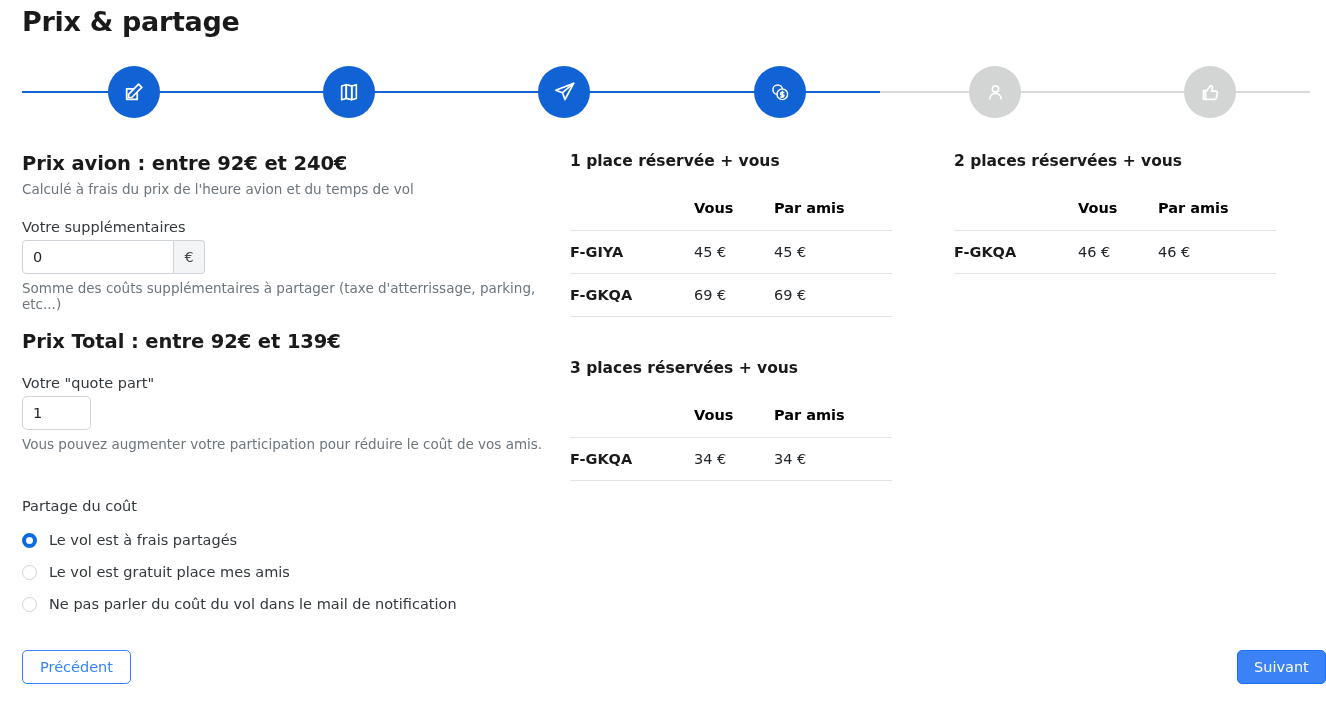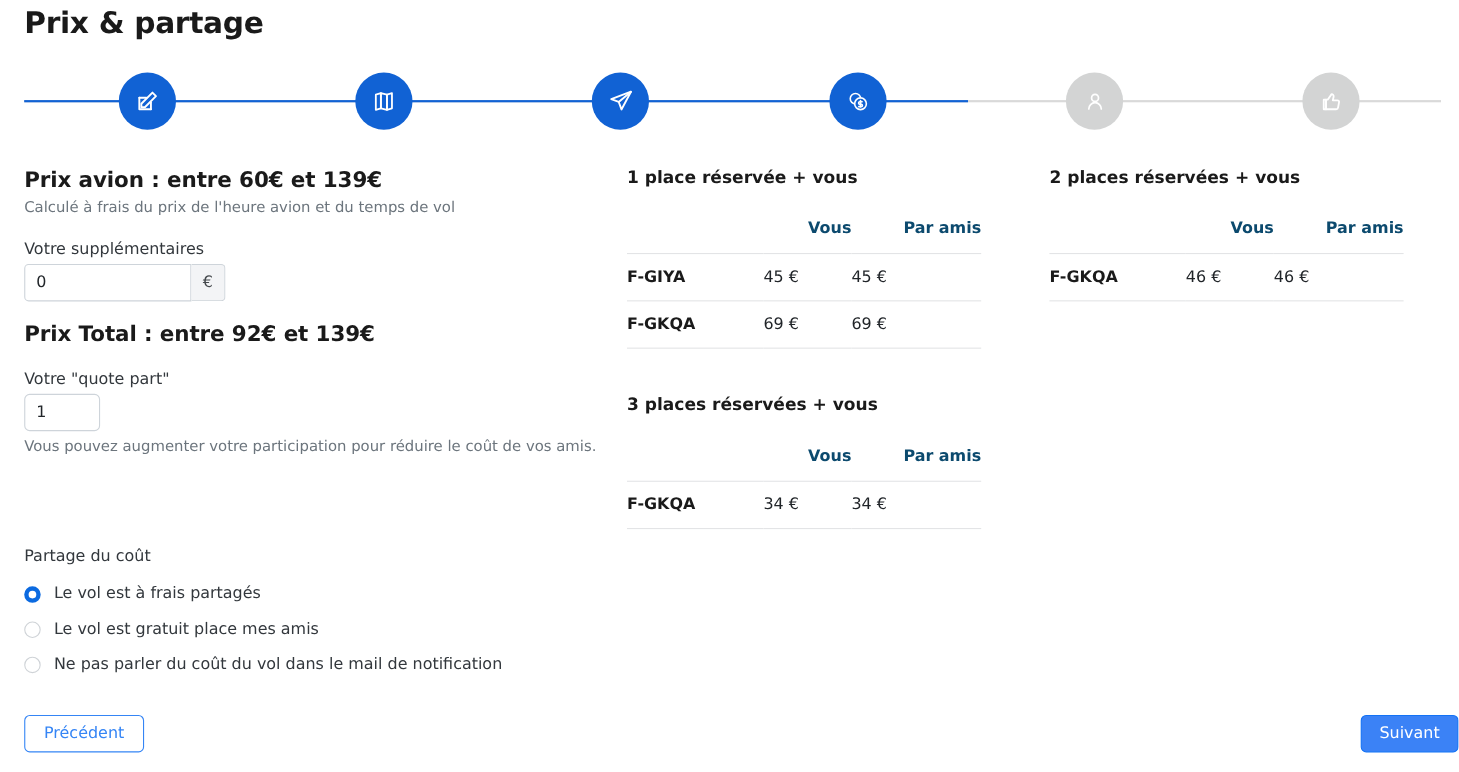--- a/index.html
+++ b/index.html
@@ -158,23 +158,23 @@
     font-weight: bold;
     color: #1a1a1a;
   }
   table.price-table {
     border-collapse: collapse;
     width: 322px;
     margin-top: 30px;
     font-size: 14.5px;
   }
   table.price-table th {
-    text-align: right;
+    text-align: left;
     font-weight: bold;
-    color: #0c4a6e;
+    color: #000000;
     padding: 0 0 14px 0;
     font-size: 14.5px;
     margin-left: 35px;
   }
   table.price-table td {
     padding: 13px 0;
     border-top: 1px solid #e3e4e6;
     color: #212529;
   }
   table.price-table tr:last-child td { border-bottom: 1px solid #e3e4e6; }
@@ -276,28 +276,29 @@
       <span>
         <svg width="22" height="22" viewBox="0 0 24 24" fill="none" stroke="#ffffff" stroke-width="1.8" stroke-linecap="round" stroke-linejoin="round">
           <path d="M7 10.5V20h10.1a1.9 1.9 0 0 0 1.9-1.6l1-5.4a1.6 1.6 0 0 0-1.6-1.9h-4.6l.8-3.5a2.1 2.1 0 0 0-2-2.6l-3.9 5.5z"></path>
           <path d="M7 10.5H4.8V20H7z"></path>
         </svg>
       </span>
     </div>
   </div>
 
   <div class="col-left">
-    <h2 class="section-title">Prix avion : entre 60€ et 139€</h2>
+    <h2 class="section-title">Prix avion : entre 92€ et 240€</h2>
     <p class="help-text">Calculé à frais du prix de l'heure avion et du temps de vol</p>
 
     <div class="field-label">Votre supplémentaires</div>
     <div class="input-group">
       <input class="input-box" type="text" value="0" style="">
       <div class="input-addon">€</div>
     </div>
+    <p class="hint-text">Somme des coûts supplémentaires à partager (taxe d'atterrissage, parking, etc...)</p>
 
     <h2 class="section-title" style="margin-top:18px">Prix Total : entre 92€ et 139€</h2>
 
     <div class="field-label">Votre "quote part"</div>
     <input class="input-solo" type="text" value="1" style="">
     <p class="hint-text">Vous pouvez augmenter votre participation pour réduire le coût de vos amis.</p>
   </div>
 
   <div class="radio-group">
     <div class="radio-group-label">Partage du coût</div>

